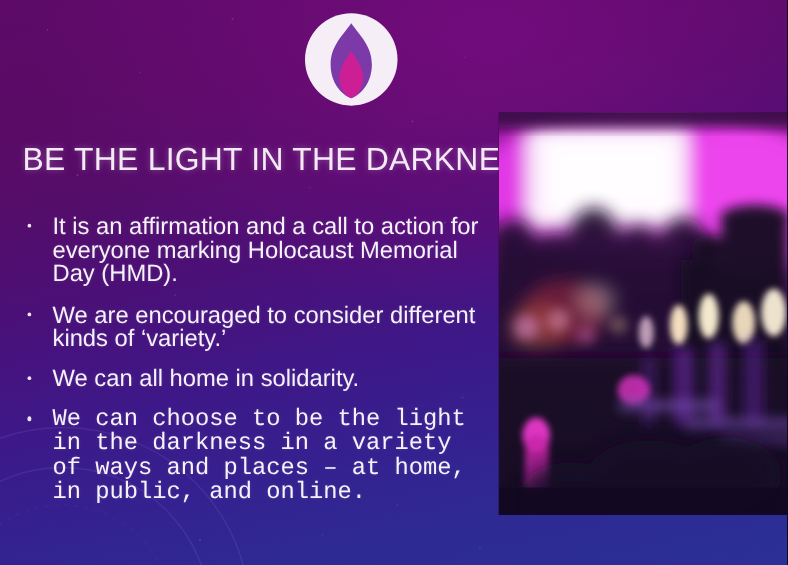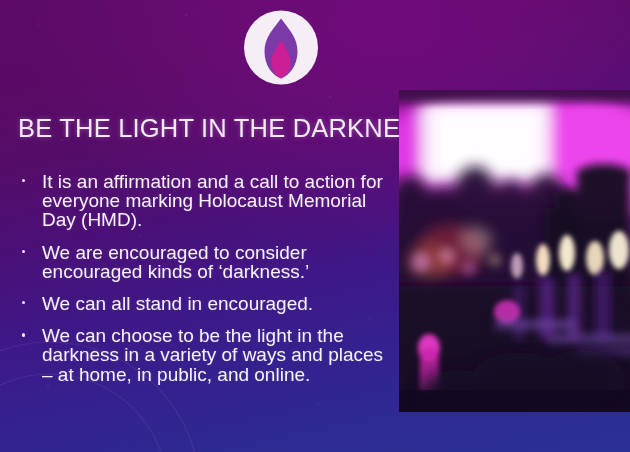--- a/index.html
+++ b/index.html
@@ -87,21 +87,21 @@
     position: relative;
     padding-left: 24px;
     margin-bottom: 13px;
     font-size: 19px;
     line-height: 19.2px;
     color: #f6f2fa;
     font-weight: 400;
     text-shadow: 0 0 3px rgba(255,255,255,0.12);
   }
 
-  .bullet:last-child { margin-bottom: 0; }
+  .bullet:last-child { margin-bottom: 0; font-family: Liberation Mono, monospace; }
 
   .bullet .dot {
     position: absolute;
     left: 4px;
     top: 7px;
     width: 3.4px;
     height: 3.4px;
     border-radius: 50%;
     background: #efe6f5;
   }
@@ -184,25 +184,25 @@
 
   <h1 id="title">BE THE LIGHT IN THE DARKNESS</h1>
 
   <ul id="bullets">
     <li class="bullet">
       <span class="dot"></span>
       <span>It is an affirmation and a call to action for everyone marking Holocaust Memorial Day (HMD).</span>
     </li>
     <li class="bullet">
       <span class="dot"></span>
-      <span>We are encouraged to consider encouraged kinds of ‘darkness.’</span>
+      <span>We are encouraged to consider different kinds of ‘variety.’</span>
     </li>
     <li class="bullet">
       <span class="dot"></span>
-      <span>We can all stand in encouraged.</span>
+      <span>We can all home in solidarity.</span>
     </li>
     <li class="bullet">
       <span class="dot"></span>
       <span>We can choose to be the light in the darkness in a variety of ways and places – at home, in public, and online.</span>
     </li>
   </ul>
 
   <div id="photo">
     <svg width="231" height="322" viewBox="0 0 231 322" preserveAspectRatio="none">
       <defs>

